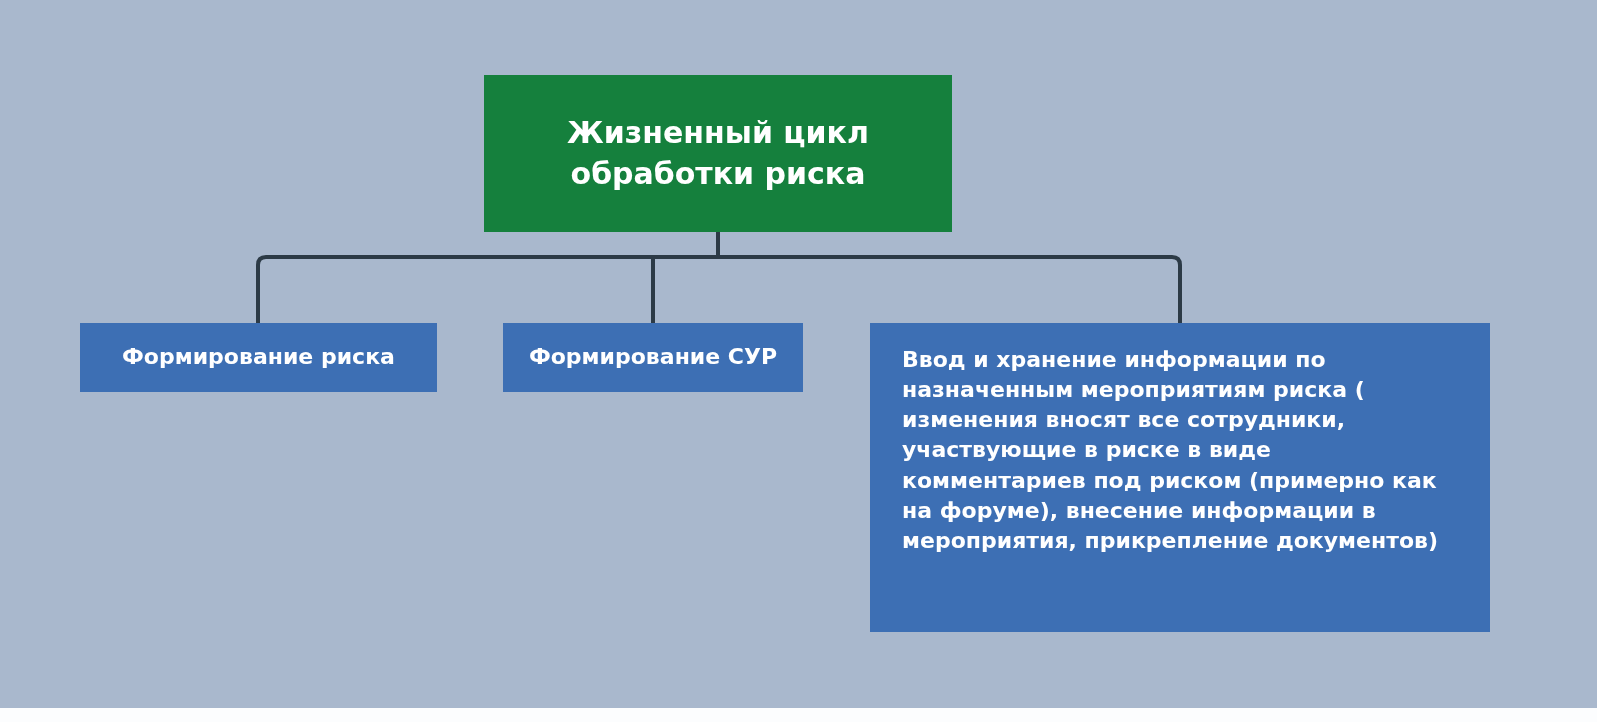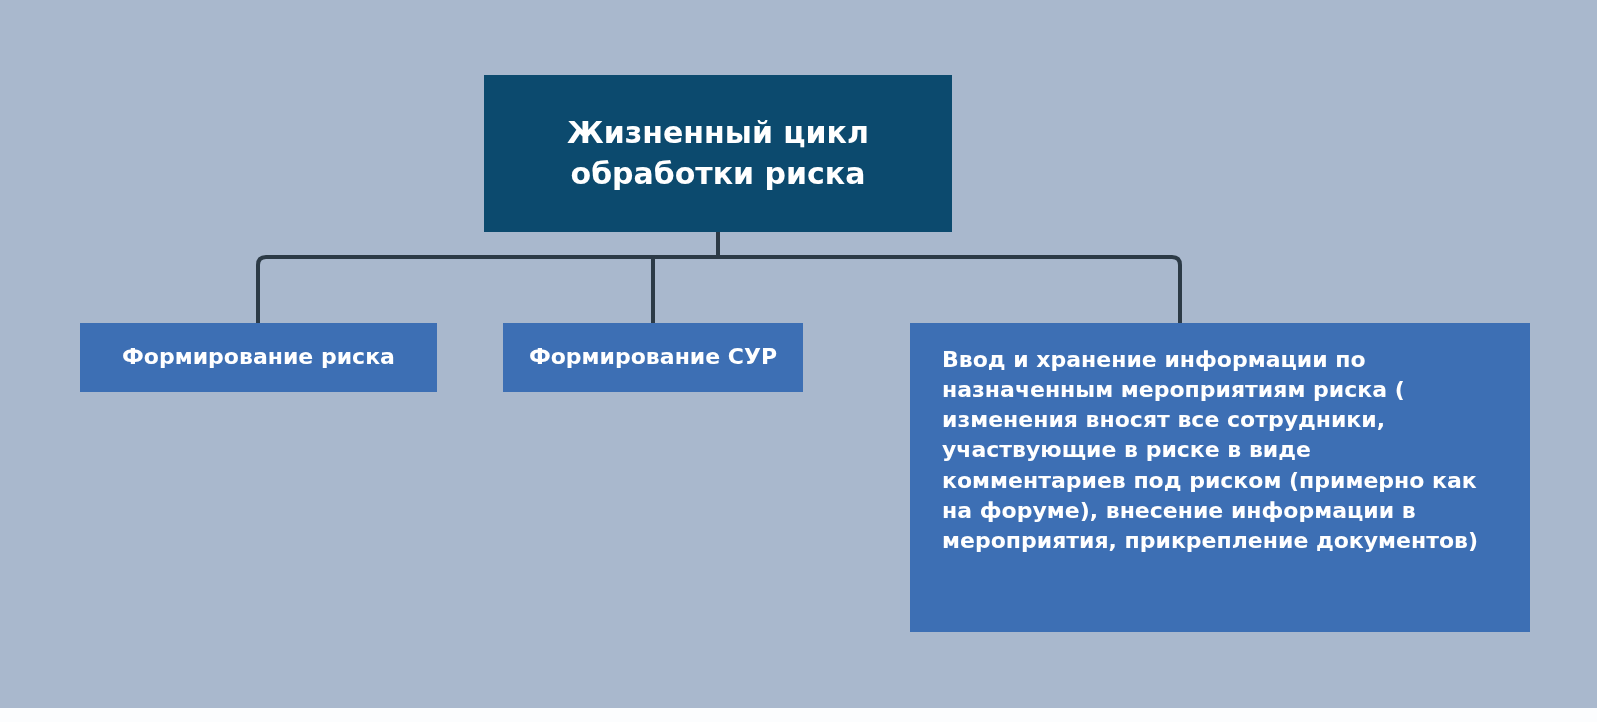--- a/index.html
+++ b/index.html
@@ -36,21 +36,21 @@
     position: absolute;
     box-sizing: border-box;
     color: #ffffff;
     font-weight: 700;
   }
   .node-root {
     left: 484px;
     top: 75px;
     width: 468px;
     height: 157px;
-    background: #0c4a6e;
+    background: #15803d;
     display: flex;
     align-items: center;
     justify-content: center;
     text-align: center;
     font-size: 30px;
     line-height: 1.35;
     padding: 24px 60px;
   }
   .node-child {
     background: #3d6fb4;
@@ -75,21 +75,20 @@
     width: 300px;
   }
   .node-child-3 {
     left: 870px;
     top: 323px;
     width: 620px;
     height: 309px;
     padding: 22px 32px;
     text-align: left;
     line-height: 1.37;
-    margin-left: 40px;
   }
 </style>
 </head>
 <body>
 
 <div class="canvas">
 
   <svg class="connectors" viewBox="0 0 1597 722" xmlns="http://www.w3.org/2000/svg">
 
     <path d="M 718 232 L 718 257" fill="none" stroke="#2c3a46" stroke-width="4"></path>

